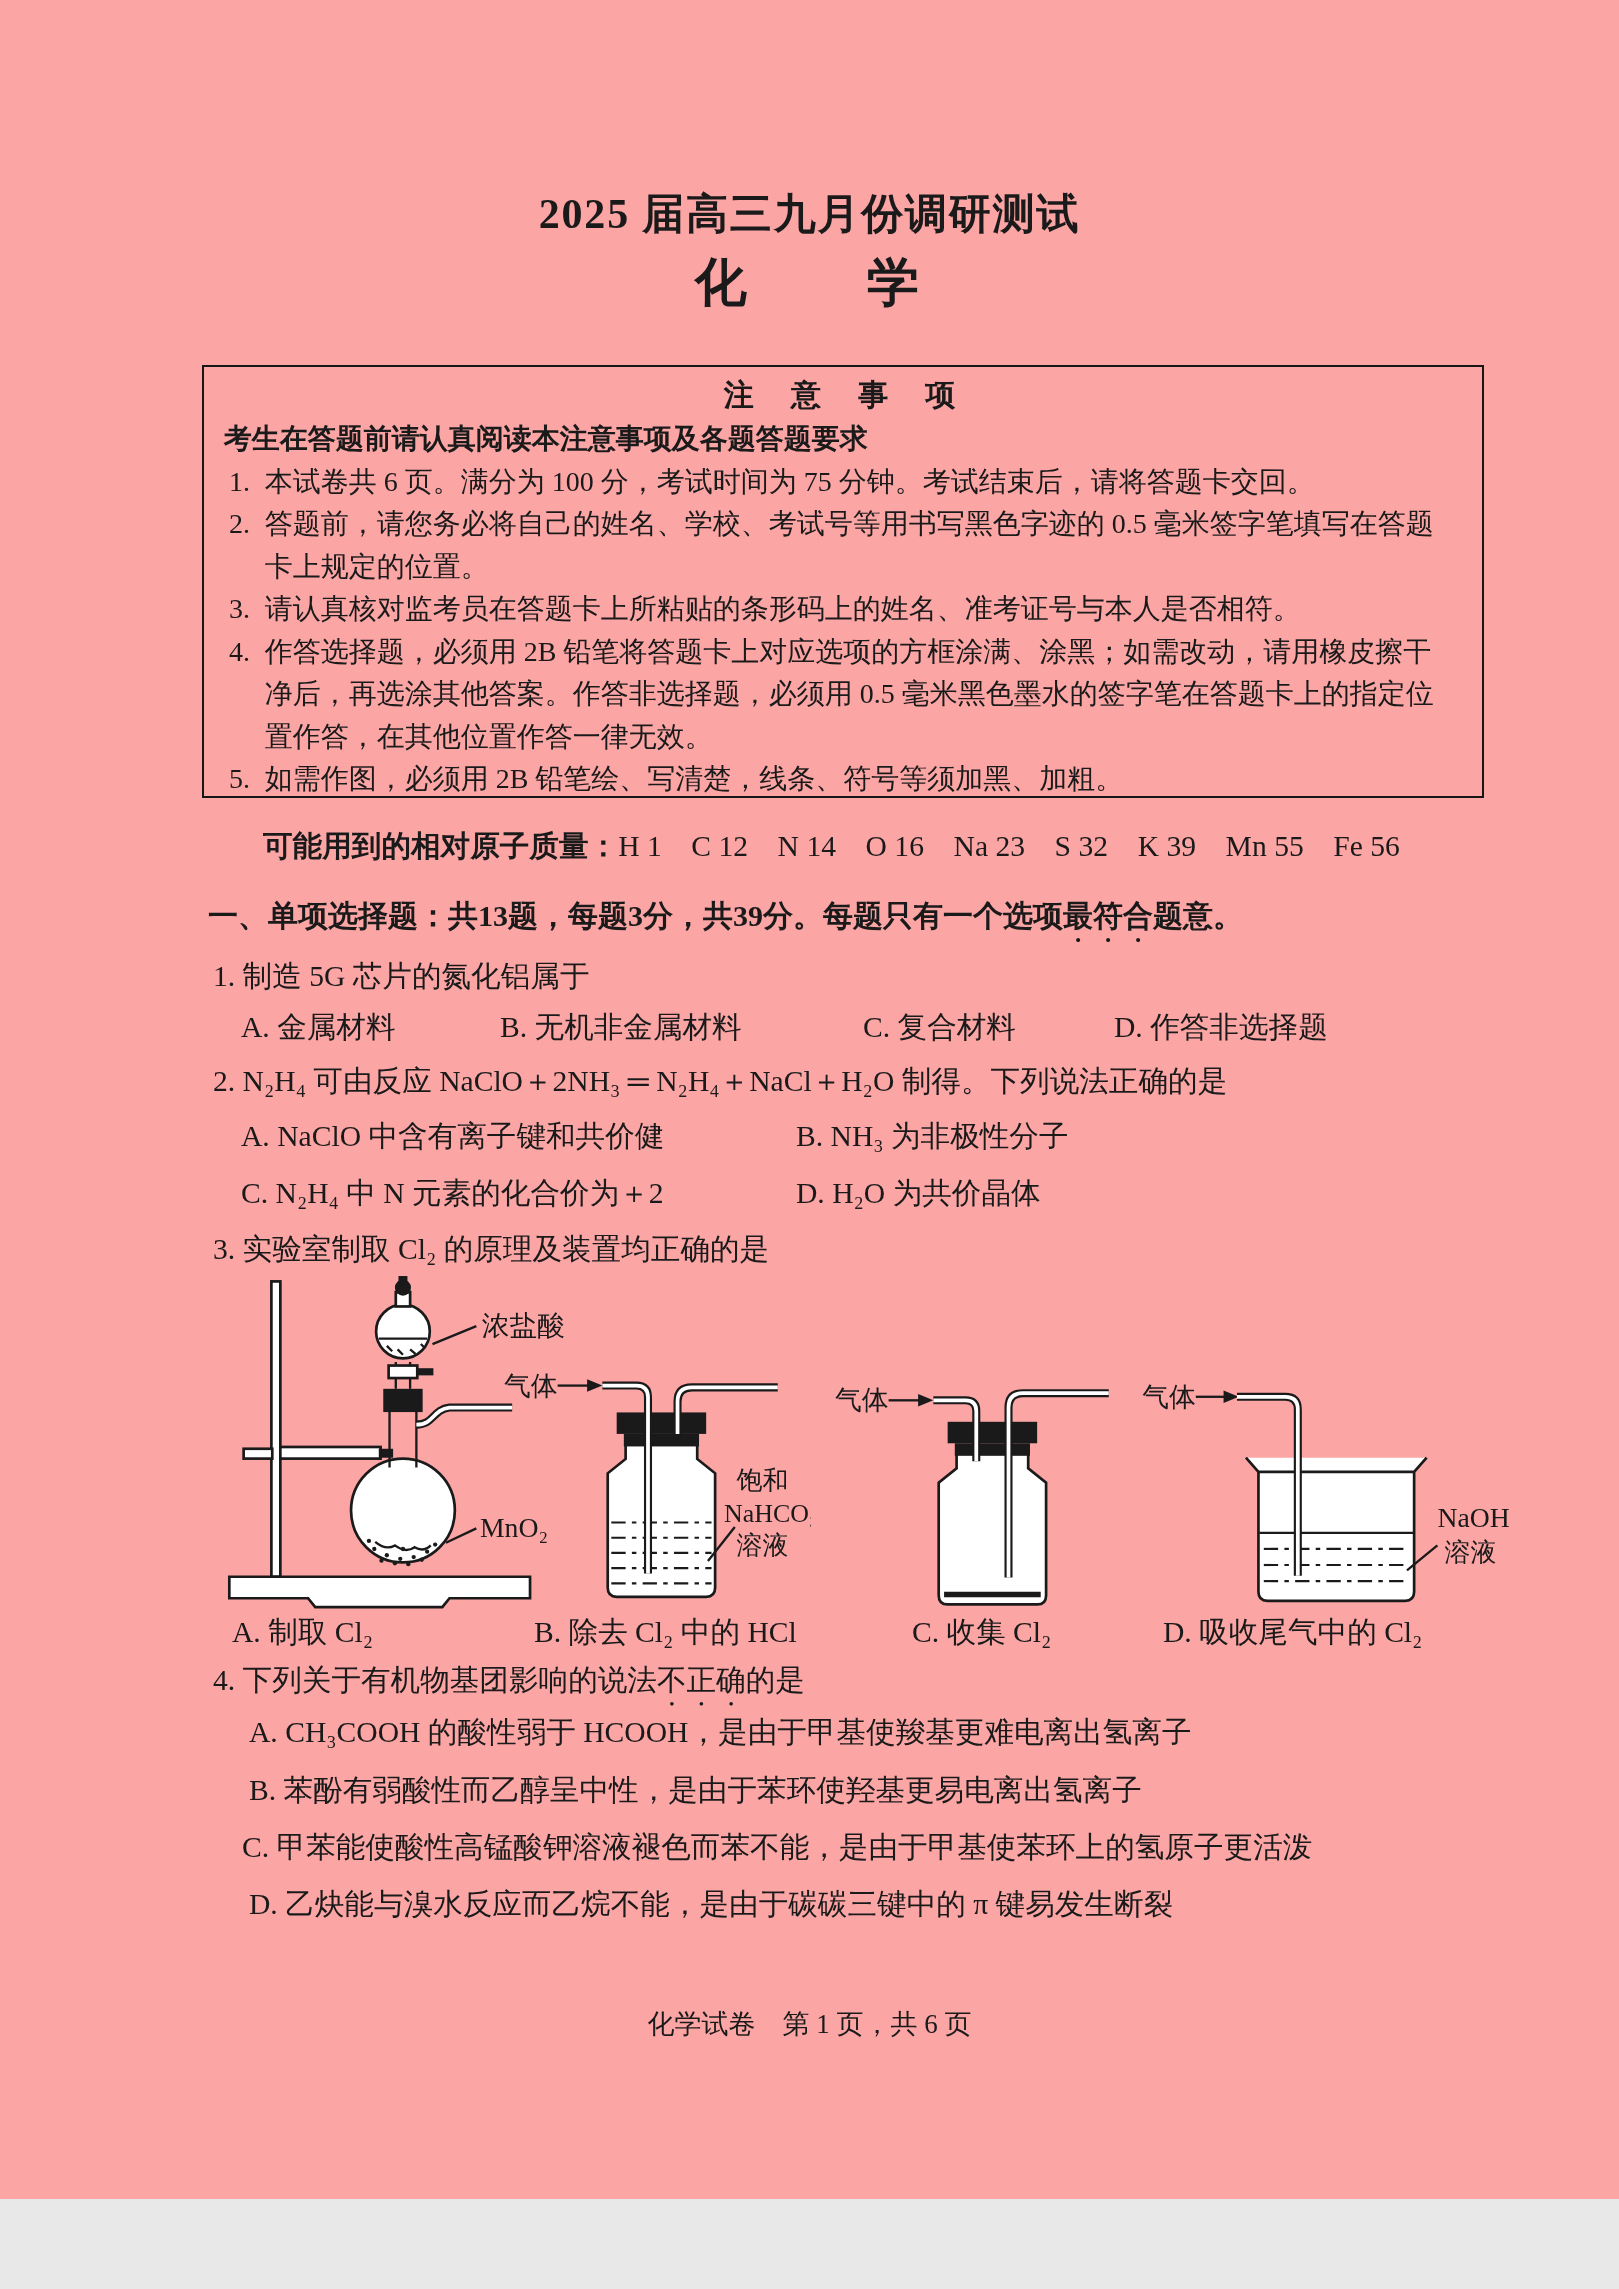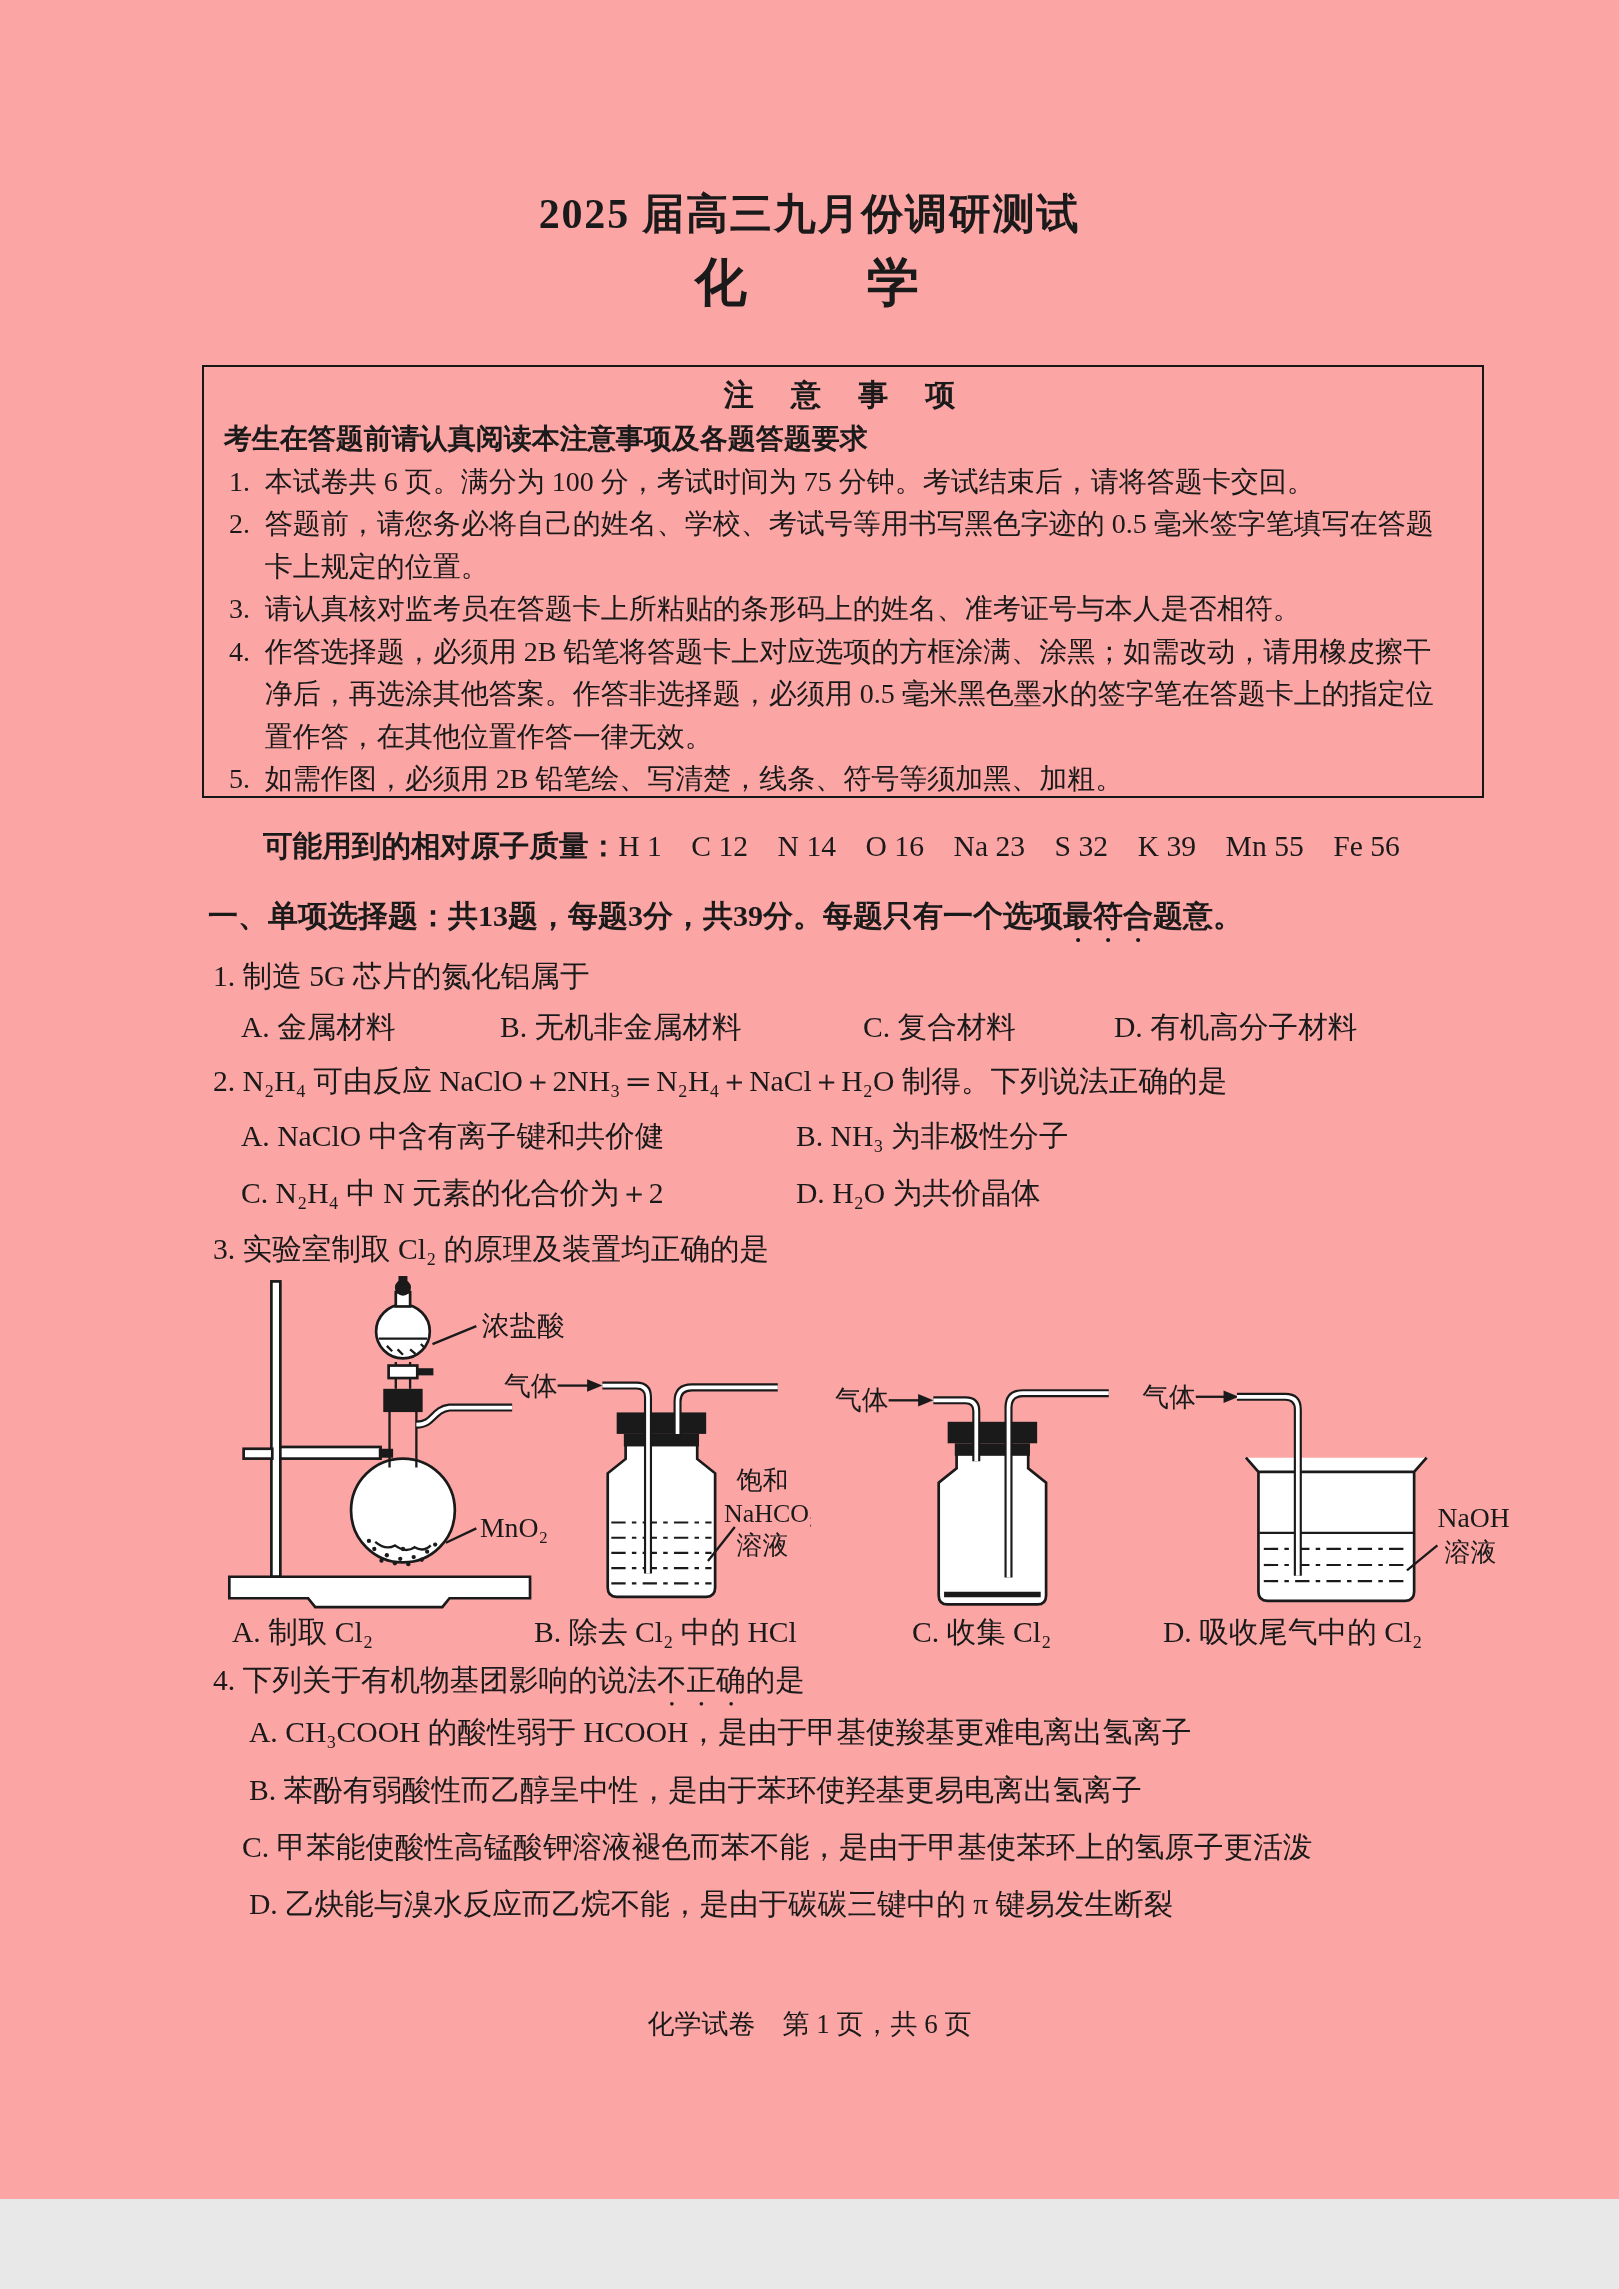--- a/index.html
+++ b/index.html
@@ -86,21 +86,21 @@
 
   <div class="abs sec-header">
     <span>一、单项选择题：共13题，每题3分，共39分。每题只有一个选项</span><span class="emph">最符合</span><span>题意。</span>
   </div>
 
   <div class="abs stem" style="left:213px;top:956px;">1. 制造 5G 芯片的氮化铝属于</div>
   <div class="abs row" style="top:1007px;">
     <span class="abs opt" style="left:45px;">A. 金属材料</span>
     <span class="abs opt" style="left:304px;">B. 无机非金属材料</span>
     <span class="abs opt" style="left:667px;">C. 复合材料</span>
-    <span class="abs opt" style="left:918px;">D. 有机高分子材料</span>
+    <span class="abs opt" style="left:918px;">D. 作答非选择题</span>
   </div>
 
   <div class="abs stem" style="left:213px;top:1061px;">2. N₂H₄ 可由反应 NaClO＋2NH₃ ═ N₂H₄＋NaCl＋H₂O 制得。下列说法正确的是</div>
   <div class="abs row" style="top:1116px;">
     <span class="abs opt" style="left:45px;">A. NaClO 中含有离子键和共价健</span>
     <span class="abs opt" style="left:600px;">B. NH₃ 为非极性分子</span>
   </div>
   <div class="abs row" style="top:1173px;">
     <span class="abs opt" style="left:45px;">C. N₂H₄ 中 N 元素的化合价为＋2</span>
     <span class="abs opt" style="left:600px;">D. H₂O 为共价晶体</span>

